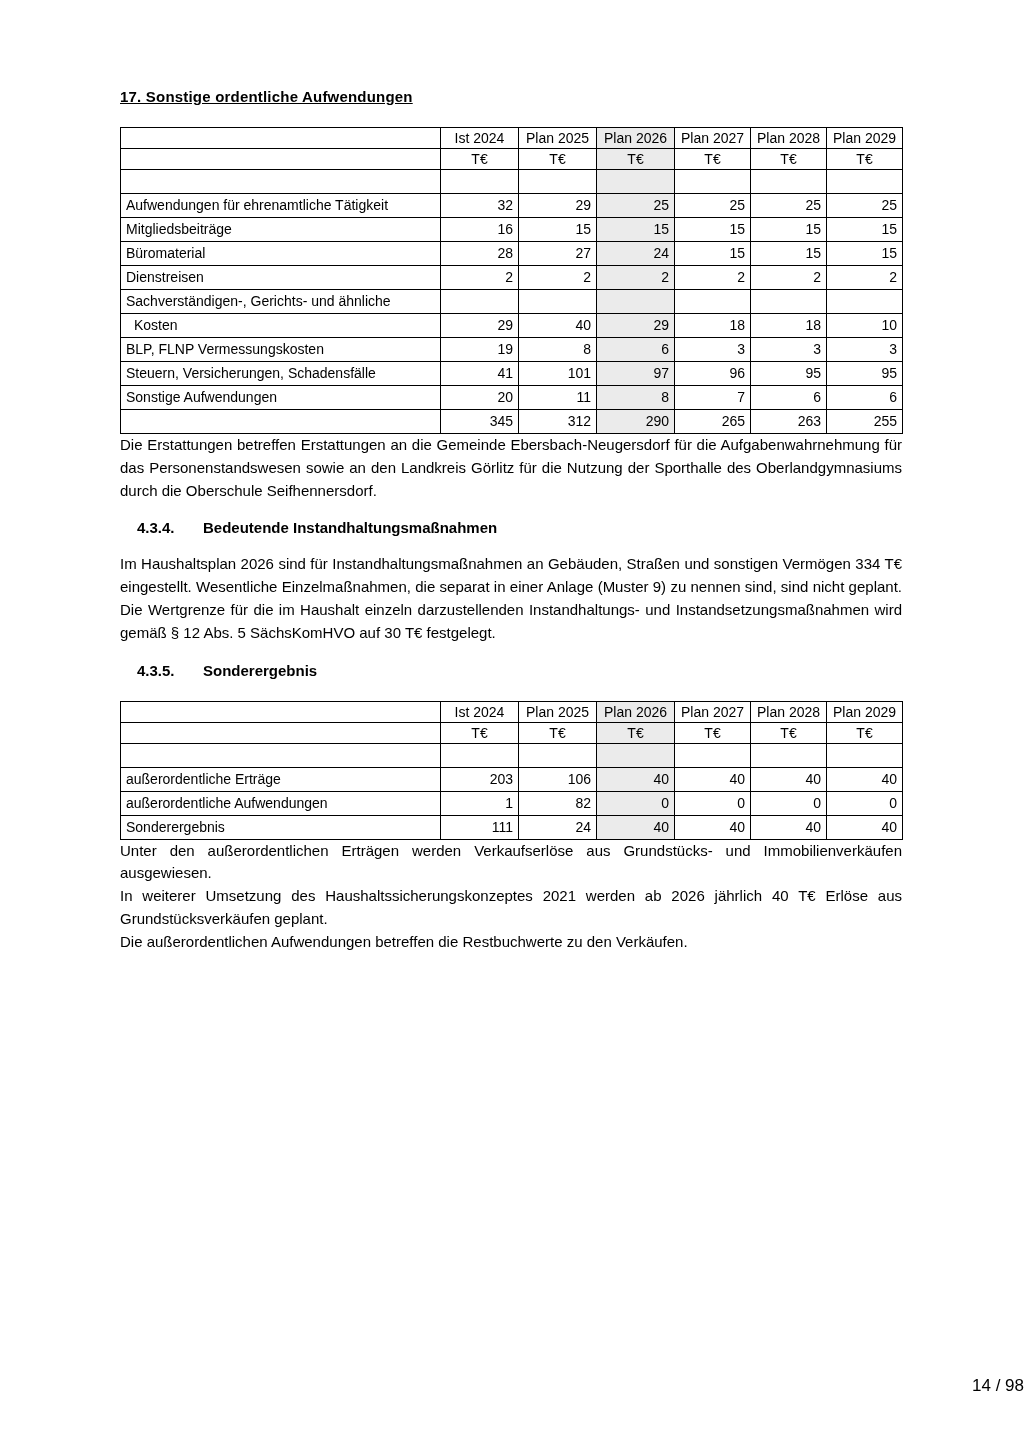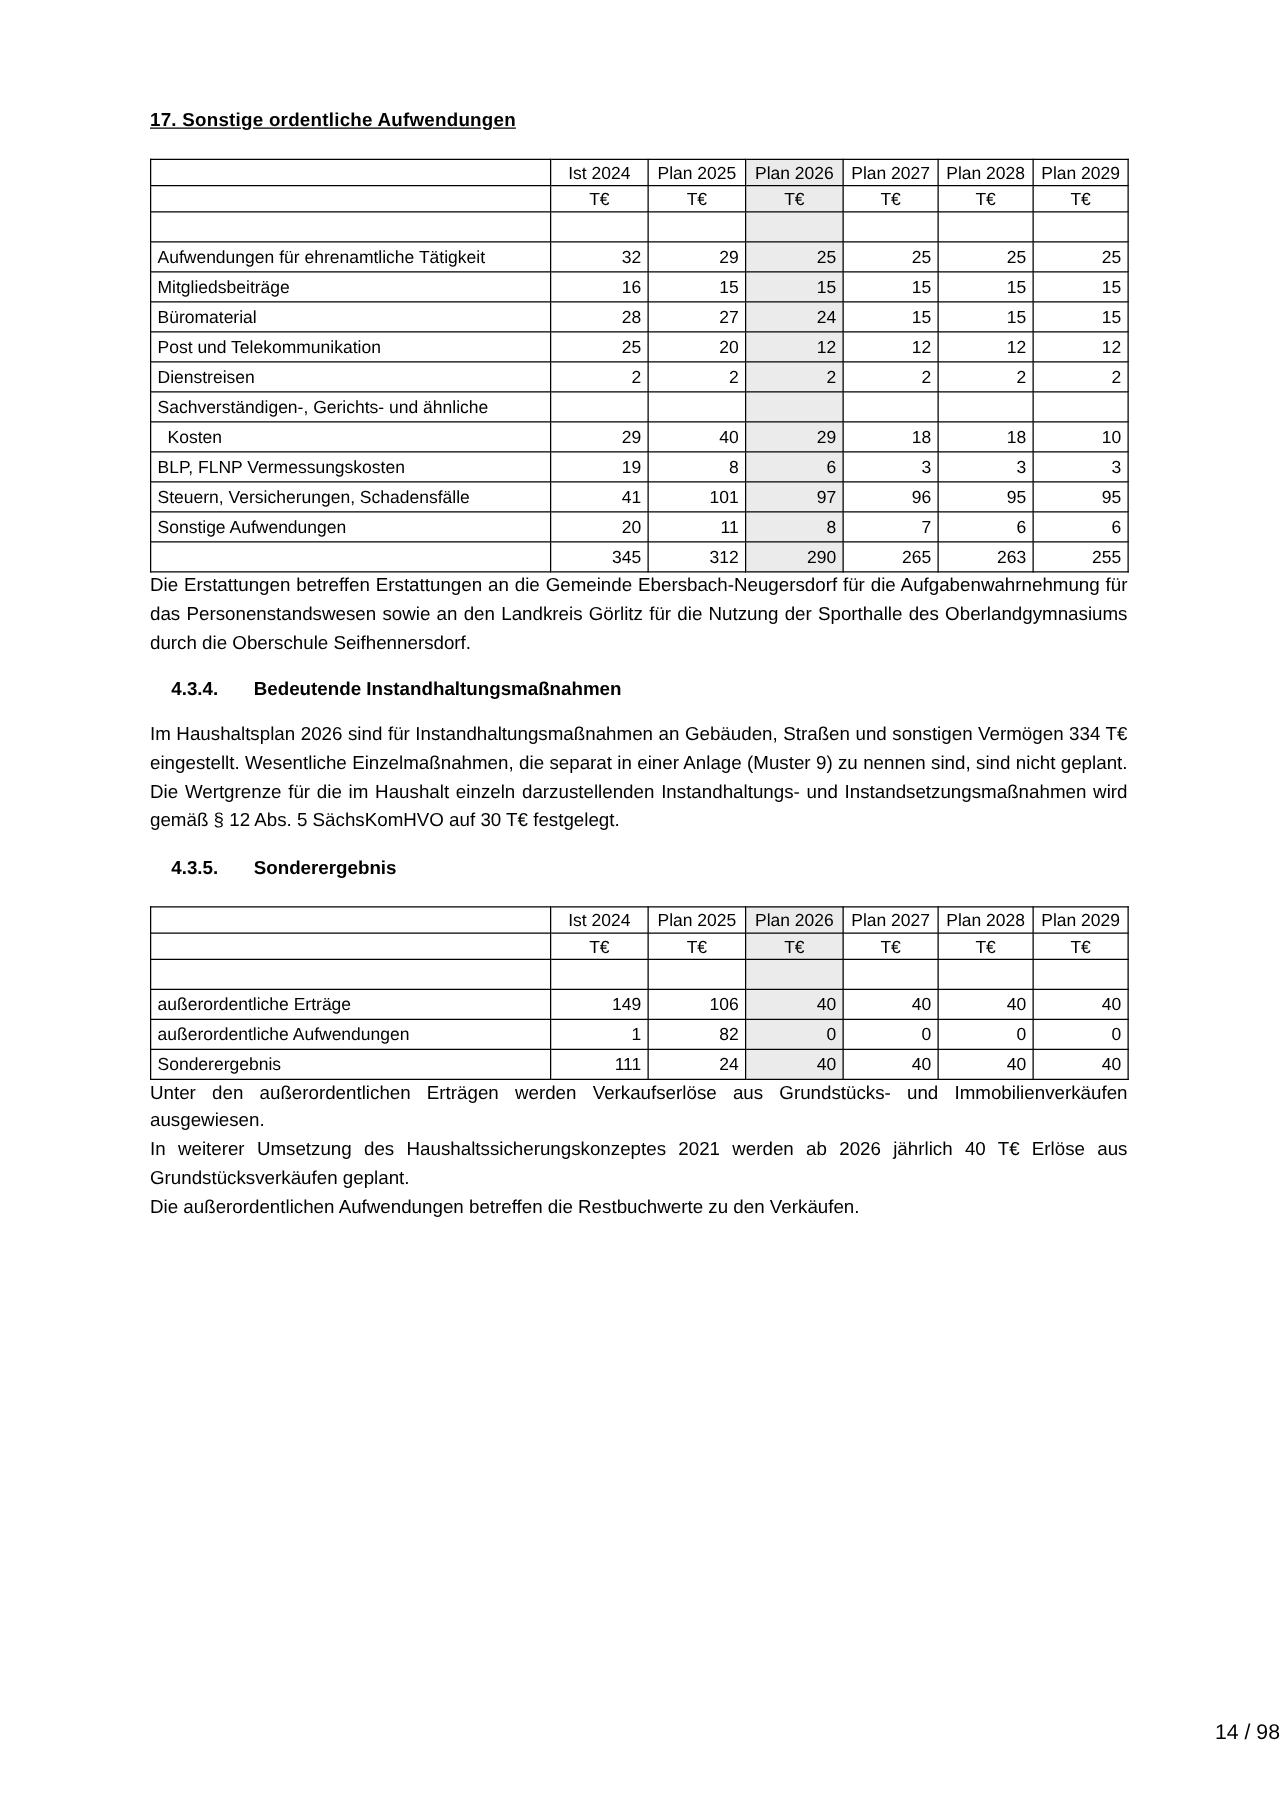--- a/index.html
+++ b/index.html
@@ -192,29 +192,20 @@
         <tr>
           <td class="lbl">Büromaterial</td>
           <td class="num">28</td>
           <td class="num">27</td>
           <td class="num colhl">24</td>
           <td class="num">15</td>
           <td class="num">15</td>
           <td class="num">15</td>
         </tr>
         <tr>
-          <td class="lbl">Post und Telekommunikation</td>
-          <td class="num">25</td>
-          <td class="num">20</td>
-          <td class="num colhl">12</td>
-          <td class="num">12</td>
-          <td class="num">12</td>
-          <td class="num">12</td>
-        </tr>
-        <tr>
           <td class="lbl">Dienstreisen</td>
           <td class="num">2</td>
           <td class="num">2</td>
           <td class="num colhl">2</td>
           <td class="num">2</td>
           <td class="num">2</td>
           <td class="num">2</td>
         </tr>
         <tr>
           <td class="lbl">Sachverständigen-, Gerichts- und ähnliche</td>
@@ -326,21 +317,21 @@
           <td class="lbl blank-left"></td>
           <td></td>
           <td></td>
           <td class="colhl"></td>
           <td></td>
           <td></td>
           <td></td>
         </tr>
         <tr>
           <td class="lbl">außerordentliche Erträge</td>
-          <td class="num">149</td>
+          <td class="num">203</td>
           <td class="num">106</td>
           <td class="num colhl">40</td>
           <td class="num">40</td>
           <td class="num">40</td>
           <td class="num">40</td>
         </tr>
         <tr>
           <td class="lbl">außerordentliche Aufwendungen</td>
           <td class="num">1</td>
           <td class="num">82</td>

